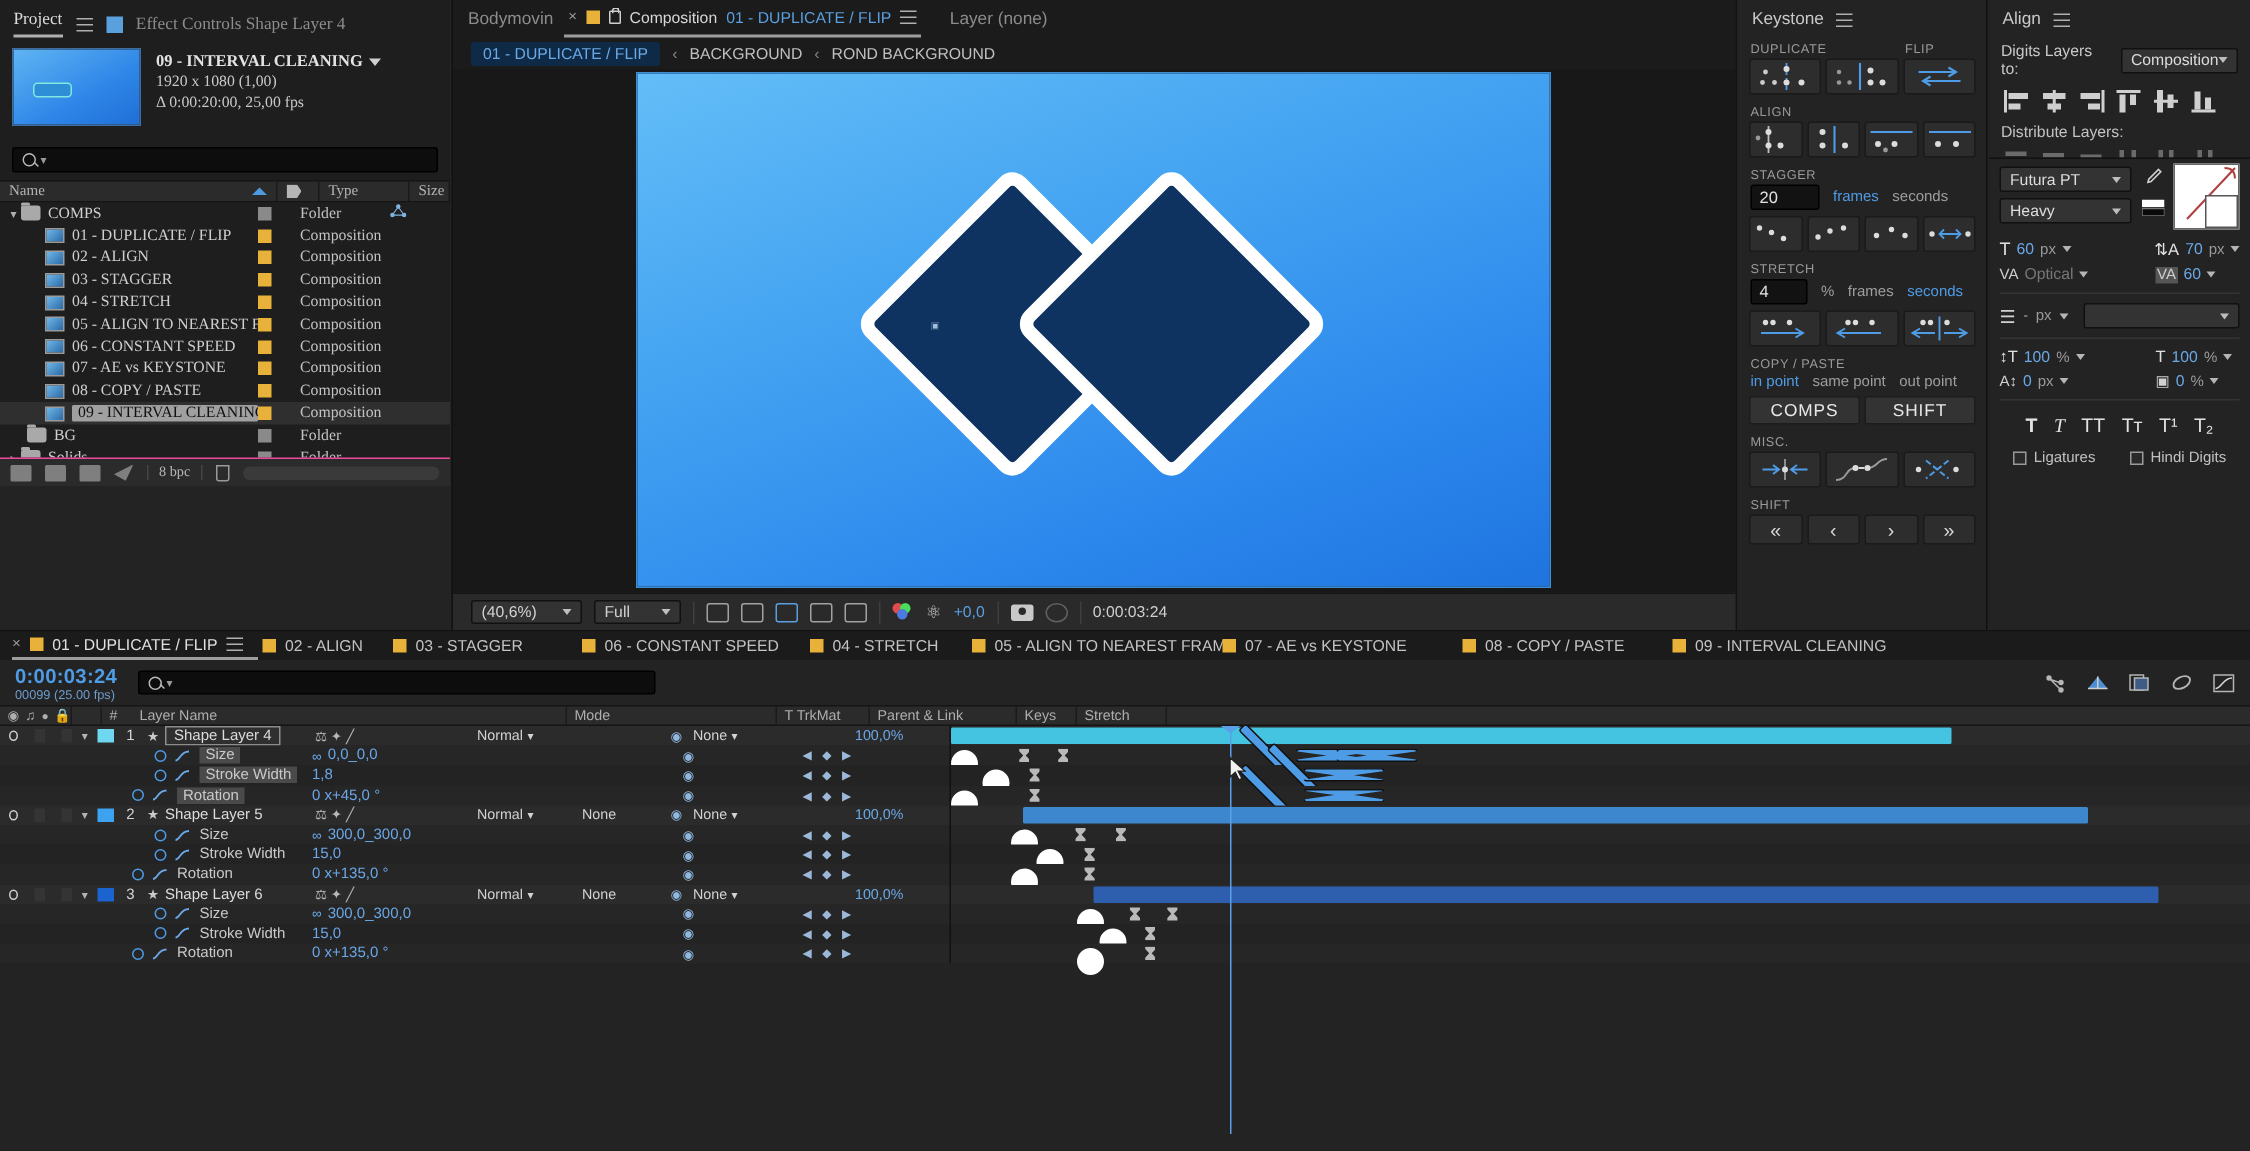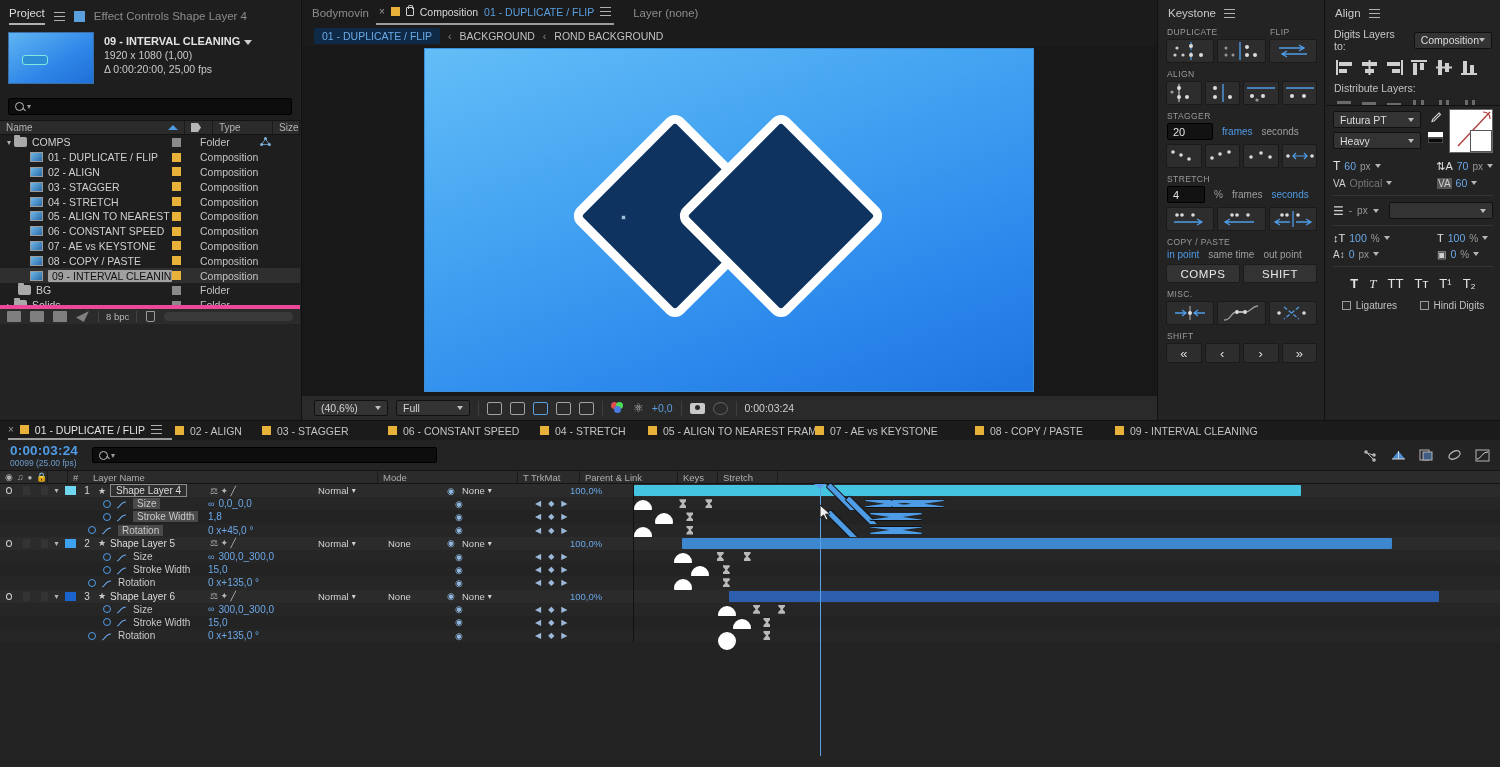--- a/index.html
+++ b/index.html
@@ -16,21 +16,21 @@
   
   .panel { position: absolute; background: #232323; }
   .tab-title { font-size: 11.5px; color: #c9c9c9; }
   .tab-title.active { color: #dcdcdc; border-bottom: 2px solid #b0b0b0; padding-bottom: 4px; }
   .tab-title.dim { color: #8c8c8c; }
   .hamburger { display:inline-block; width:11px; height:9px; position:relative; }
   .hamburger i { position:absolute; left:0; right:0; height:1px; background:#b0b0b0; }
   .hamburger i:nth-child(1){top:0;} .hamburger i:nth-child(2){top:4px;} .hamburger i:nth-child(3){top:8px;}
 
   
-  #project { left:0; top:0; width:300px; height:324px; background:#1e1e1e; }
+  #project { left:0; top:0; width:300px; height:324px; background:#1e1e1e;font-family:Liberation Serif, serif; }
   .proj-head { display:flex; align-items:center; gap:9px; padding:6px 9px 0 9px; height:26px;}
   .proj-sq { width:11px; height:11px; background:#5aa0dd; }
   .proj-meta { display:flex; padding:6px 8px 4px 8px; gap:10px; }
   .proj-thumb {
     width:86px; height:52px; border:1px solid #3b6ea5;
     background: linear-gradient(150deg,#5fb5f2 0%, #2f86e8 60%, #1f6fd6 100%);
     position:relative;
   }
   .proj-thumb .pill { position:absolute; left:13px; top:22px; width:26px;height:10px;
      border:1.5px solid #7fe9e0; border-radius:3px; background:#2e8fd6; }
@@ -57,21 +57,21 @@
   .ico.comp { background:linear-gradient(135deg,#6fb8e8,#2b6aa8); border:1px solid #9b9b9b; }
   .prow .lbl { flex:1; white-space:nowrap; overflow:hidden; }
   .prow .tagbox { width:28px; display:flex; align-items:center; justify-content:flex-start;}
   .tagsw { width:9px;height:9px; }
   .tagsw.comp{background:#e8b23a;} .tagsw.folder{background:#8a8a8a;}
   .prow .type { width:60px; color:#c2c2c2;}
   .prow .size { flex:0 0 40px; }
   .prow.selected .lbl { background:#a0a0a0; color:#101010; padding:0 4px; border-radius:1px;}
   .prow.selrow { background:#2f2f2f; }
   .proj-foot { position:absolute; bottom:0; left:0; right:0; height:19px; background:#2b2b2b;
-     border-top:4px solid #ec4899; display:flex; align-items:center; gap:9px; padding:0 7px;}
+     border-top:1px solid #ec4899; display:flex; align-items:center; gap:9px; padding:0 7px;}
   .foot-ico { width:14px;height:11px;background:#8e8e8e;border-radius:1px;opacity:.85;}
   .bpc { font-size:9.5px;color:#b7b7b7;border-left:1px solid #444;border-right:1px solid #444;padding:0 7px;}
   .trashc{width:9px;height:11px;border:1px solid #9a9a9a;border-radius:0 0 2px 2px;}
   .foot-bar{flex:1;height:9px;background:#3a3a3a;border-radius:5px;max-width:170px;}
 
   
   #comp { left:301px; top:0; width:857px; height:420px; background:#1e1e1e;
      border-left:1px solid #111; border-right:1px solid #111;}
   .comp-tabs { height:25px; display:flex; align-items:center; gap:7px; padding:0 10px; background:#1b1b1b;}
   .xclose{color:#9a9a9a;font-size:10px;cursor:pointer;}
@@ -415,21 +415,21 @@
         <div class="dia d2"></div>
         <div class="anchor-pt"></div>
       </div>
     </div>
 
     <div class="comp-toolbar">
       <span class="sel" style="width:74px;">
           <span>(40,6%)</span>
           <span class="cv"></span>
         </span>
-      <span class="sel" style="width:74px;">
+      <span class="sel" style="width:58px;">
           <span>Full</span>
           <span class="cv"></span>
         </span>
       <span class="sep-v"></span>
       <span class="tb-ic"></span>
       <span class="tb-ic"></span>
       <span class="tb-ic act"></span>
       <span class="tb-ic"></span>
       <span class="tb-ic"></span>
       <span class="sep-v"></span>
@@ -597,21 +597,21 @@
             <circle cx="28" cy="6" r="1.8" fill="#dcdcdc"></circle>
             <line x1="23" y1="2" x2="23" y2="18" stroke="#4e9ce6" stroke-width="1.3"></line>
             <path d="M20 13 H6 M10 10 L5 13 L10 16 M26 13 H40 M36 10 L41 13 L36 16" stroke="#4e9ce6" fill="none" stroke-width="1.3"></path>
           </svg>
       </div>
     </div>
 
     <div class="ks-sec">COPY / PASTE</div>
     <div class="ks-opts">
       <span class="on">in point</span>
-      <span>same time</span>
+      <span>same point</span>
       <span>out point</span>
     </div>
     <div class="ks-row">
       <div class="ks-bigbtn">COMPS</div>
       <div class="ks-bigbtn">SHIFT</div>
     </div>
 
     <div class="ks-sec">MISC.</div>
     <div class="ks-row">
       <div class="ks-btn">

